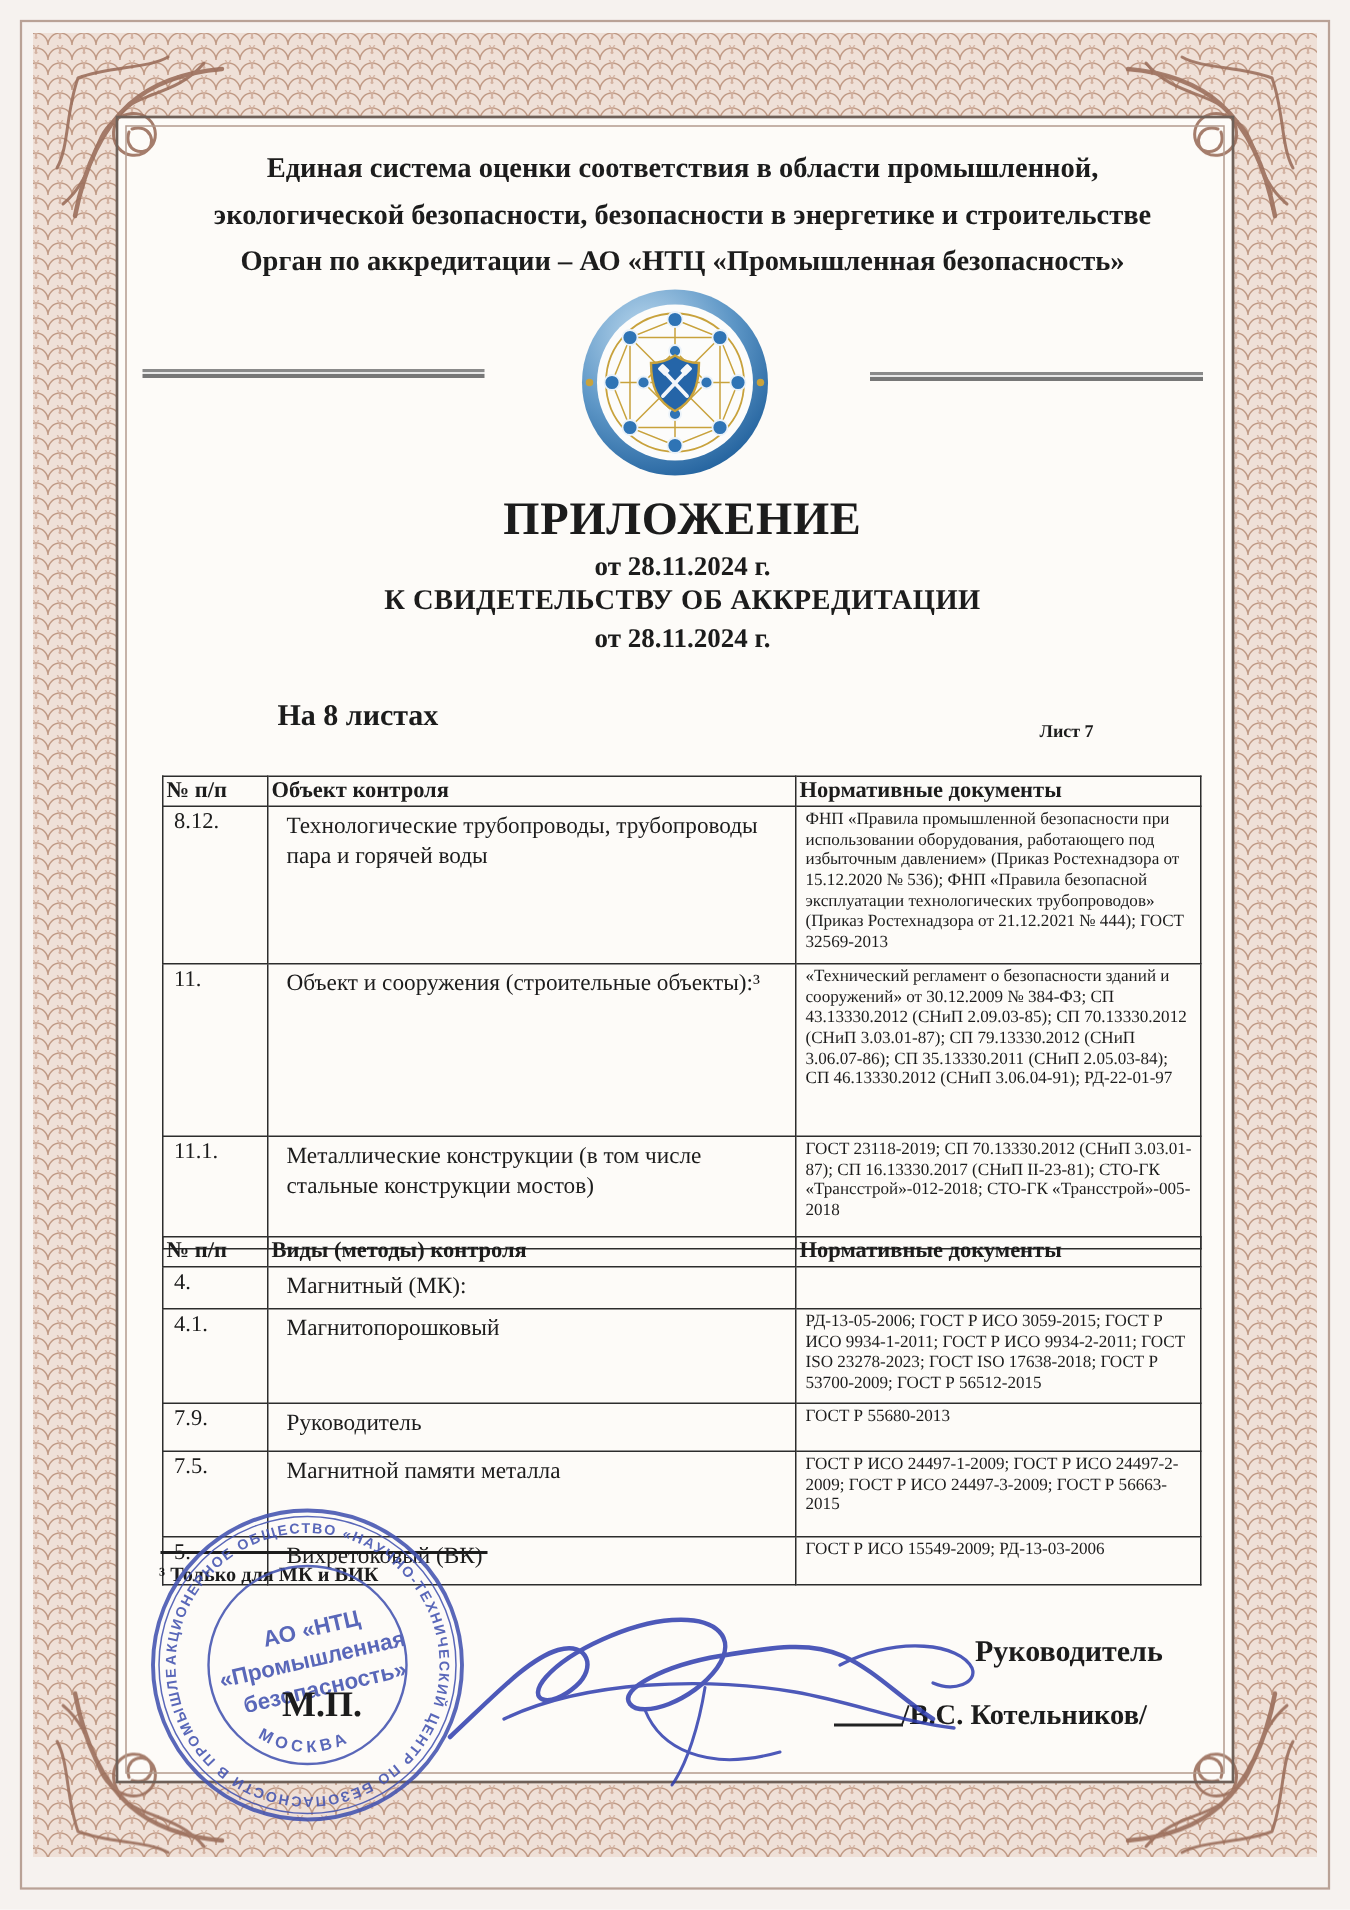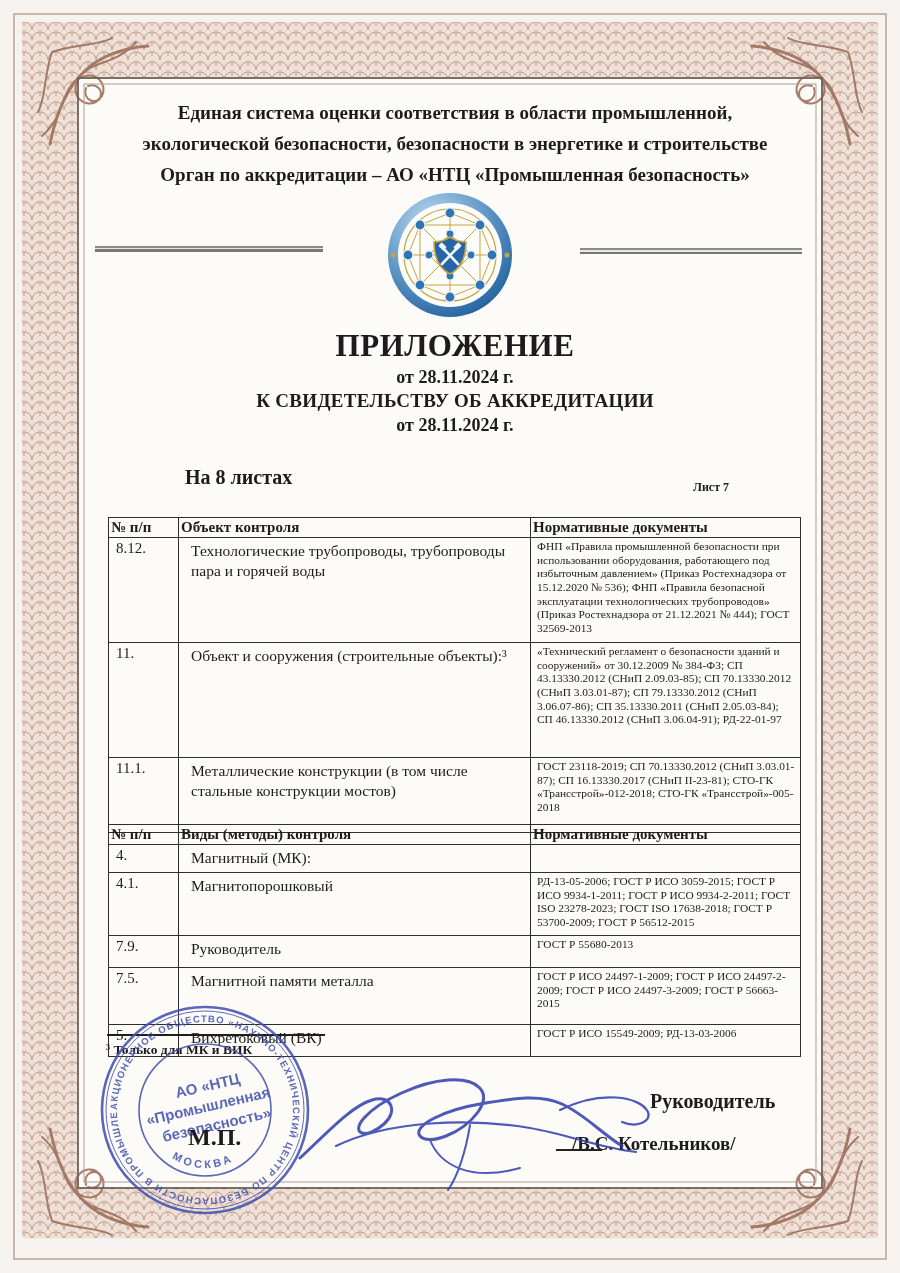--- a/index.html
+++ b/index.html
@@ -39,21 +39,21 @@
   td.c-obj{font-size:15.5px;line-height:1.28;padding:3px 10px 3px 12px;}
   td.c-docs{font-size:11.4px;line-height:1.2;padding:2px 5px 2px 6px;}
   .t1 .r1 td{height:98px;} .t1 .r2 td{height:108px;} .t1 .r3 td{height:68px;}
   .t2 .r1 td{height:21px;} .t2 .r2 td{height:56px;} .t2 .r3 td{height:25px;}
   .t2 .r4 td{height:50px;} .t2 .r5 td{height:25px;}
 
   .footnote-line{position:absolute;left:107px;top:1034px;width:218px;height:2px;background:#1d1d1d;}
   .footnote{position:absolute;left:106px;top:1042px;font-size:13.5px;font-weight:bold;}
   .mp{position:absolute;left:188px;top:1124px;font-size:24px;font-weight:bold;z-index:6;}
   .signer-title{position:absolute;left:650px;top:1090px;font-size:20px;font-weight:bold;}
-  .signer-name{position:absolute;left:572px;top:1133px;font-size:19px;font-weight:bold;text-align:right;}
+  .signer-name{position:absolute;left:601px;top:1133px;font-size:19px;font-weight:bold;text-align:right;}
   .sig-line{position:absolute;left:556px;top:1149px;width:46px;height:2px;background:#222;}
 
   .stamp-wrap{position:absolute;left:95px;top:1000px;width:220px;height:220px;z-index:4;opacity:.88;}
   .signature-wrap{position:absolute;left:280px;top:1060px;width:400px;height:150px;z-index:5;}
 </style>
 </head>
 <body>
 
 <svg class="frame-svg" width="900" height="1273" viewBox="0 0 900 1273">
   <defs>

